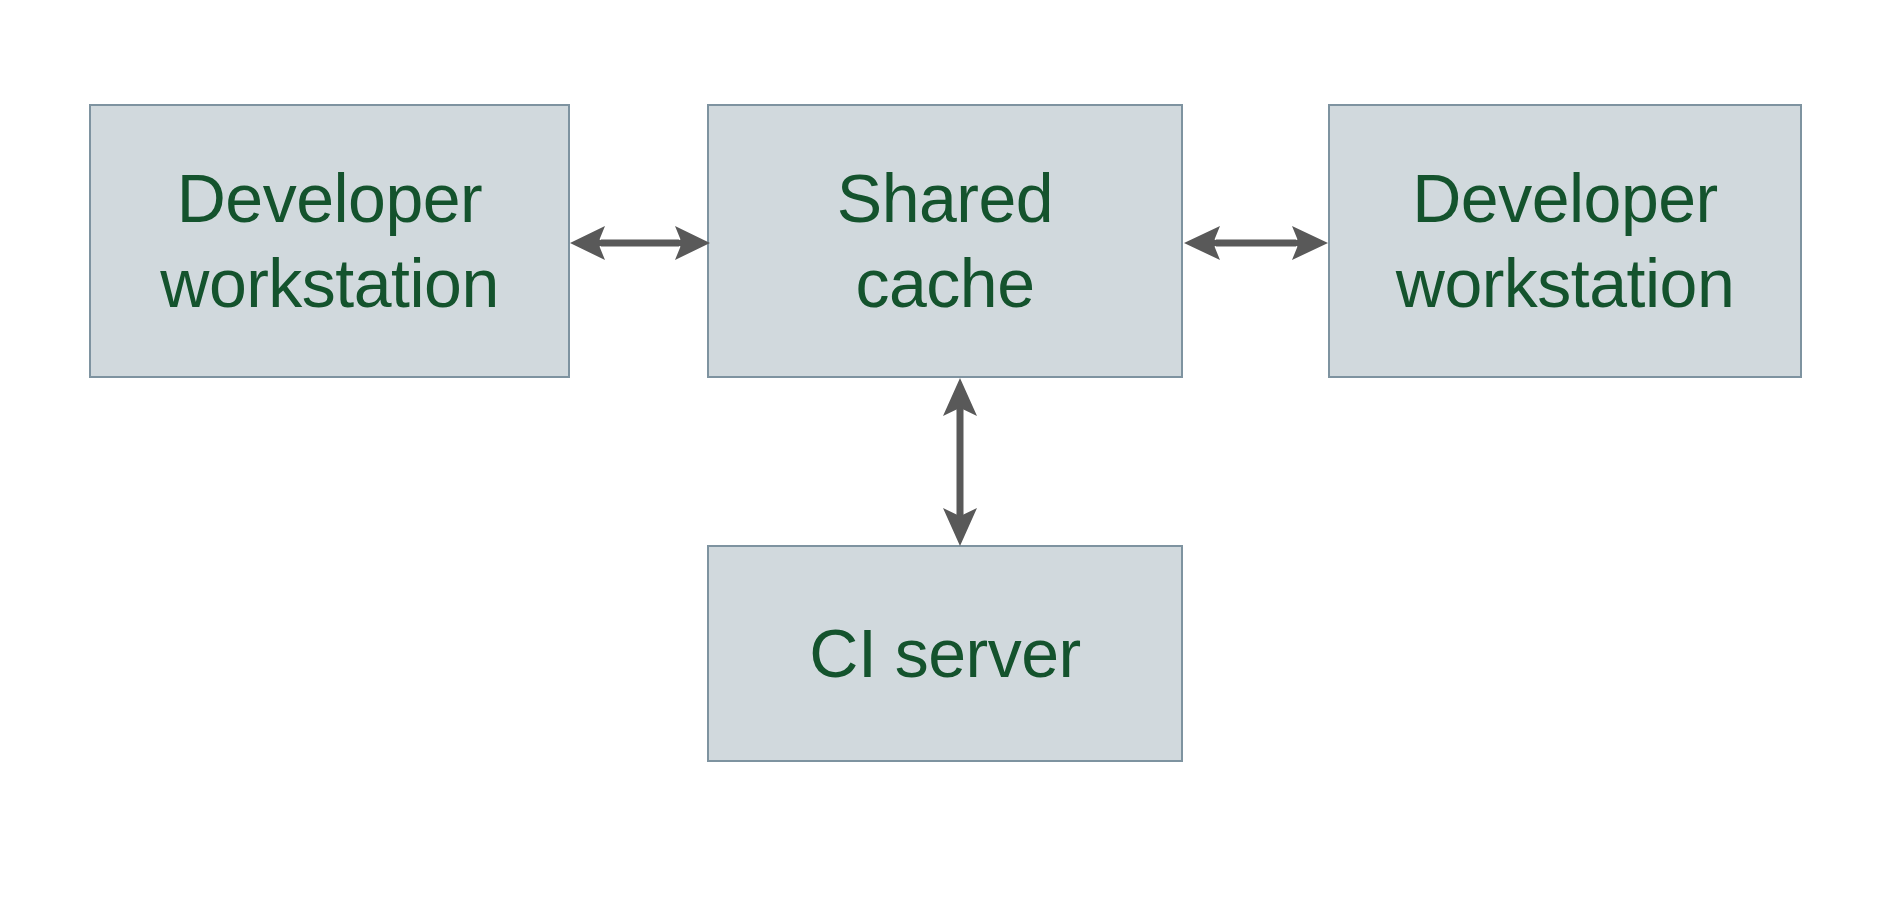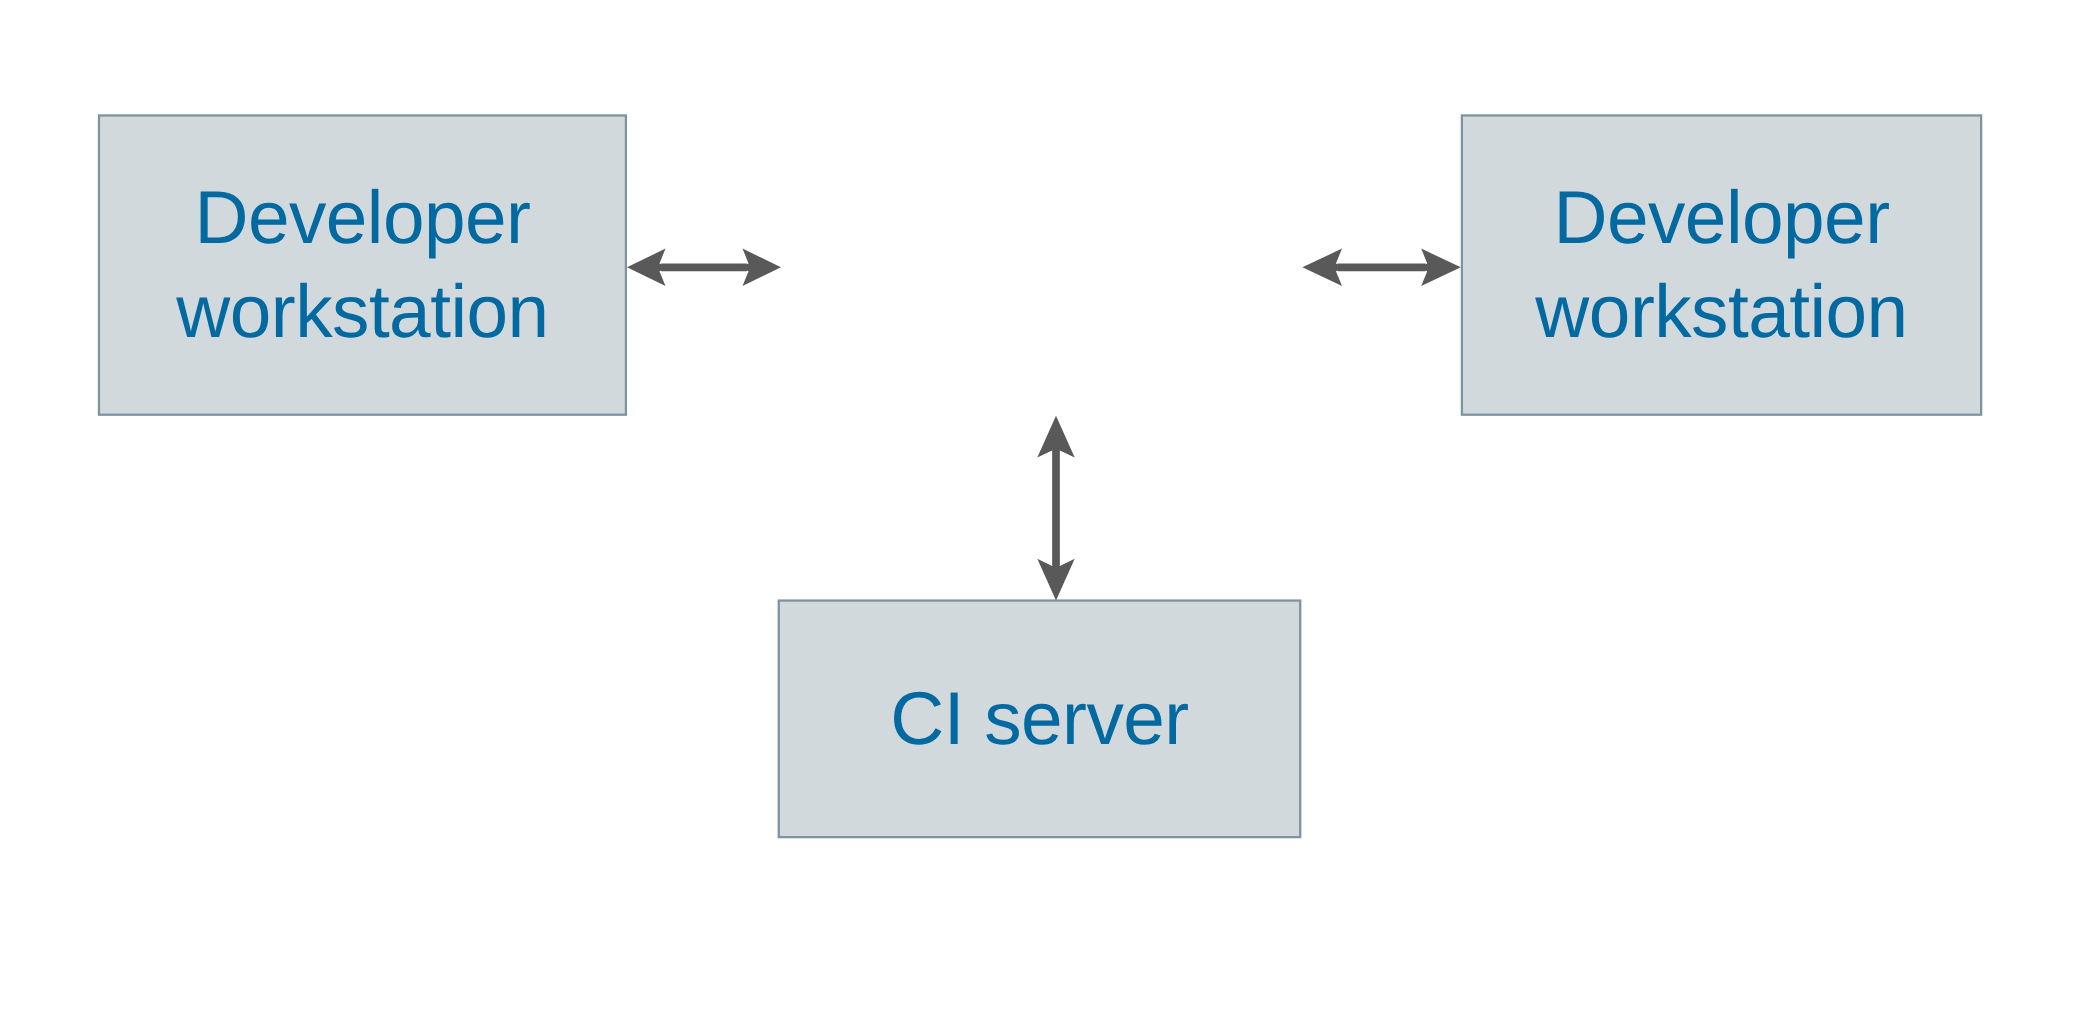--- a/index.html
+++ b/index.html
@@ -22,21 +22,21 @@
     position: absolute;
     box-sizing: border-box;
     background: #d1d9dd;
     border: 2px solid #7e93a0;
     display: flex;
     align-items: center;
     justify-content: center;
     text-align: center;
   }
   .node-label {
-    color: #0369a1;
+    color: #14532d;
     font-family: "Liberation Sans", sans-serif;
     font-size: 68px;
     line-height: 1.25;
     font-weight: 400;
     letter-spacing: -0.5px;
     white-space: pre-line;
     padding: 0 4px;
   }
 
   
@@ -57,20 +57,24 @@
 </head>
 <body>
 
 <div id="canvas">
 
   <div class="node" id="node-dev-left">
     <span class="node-label">Developer
 workstation</span>
   </div>
 
+  <div class="node" id="node-shared">
+    <span class="node-label">Shared
+cache</span>
+  </div>
 
   <div class="node" id="node-dev-right">
     <span class="node-label">Developer
 workstation</span>
   </div>
 
   <div class="node" id="node-ci">
     <span class="node-label">CI server</span>
   </div>
 

